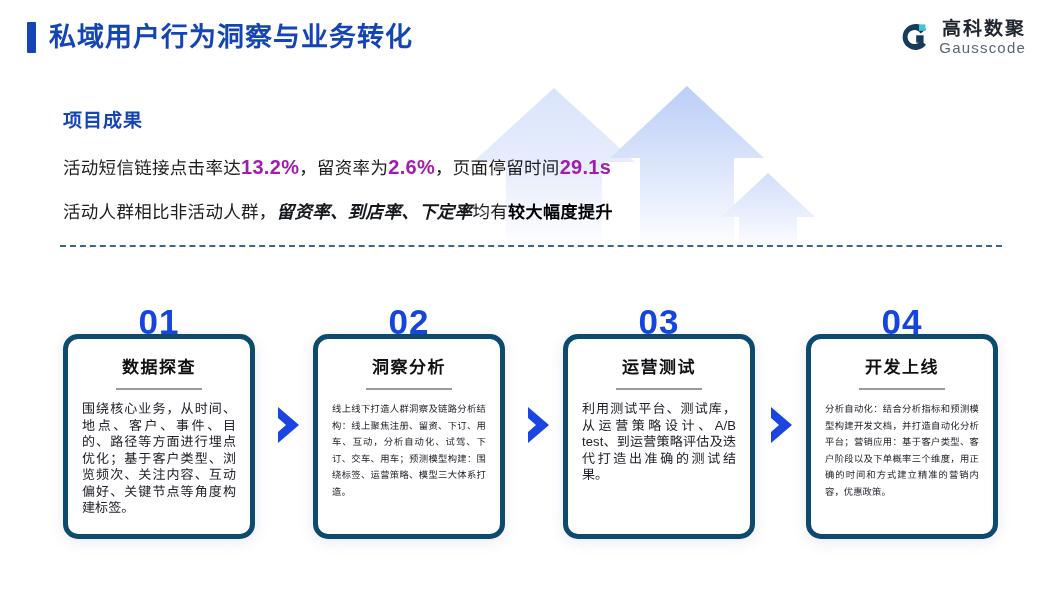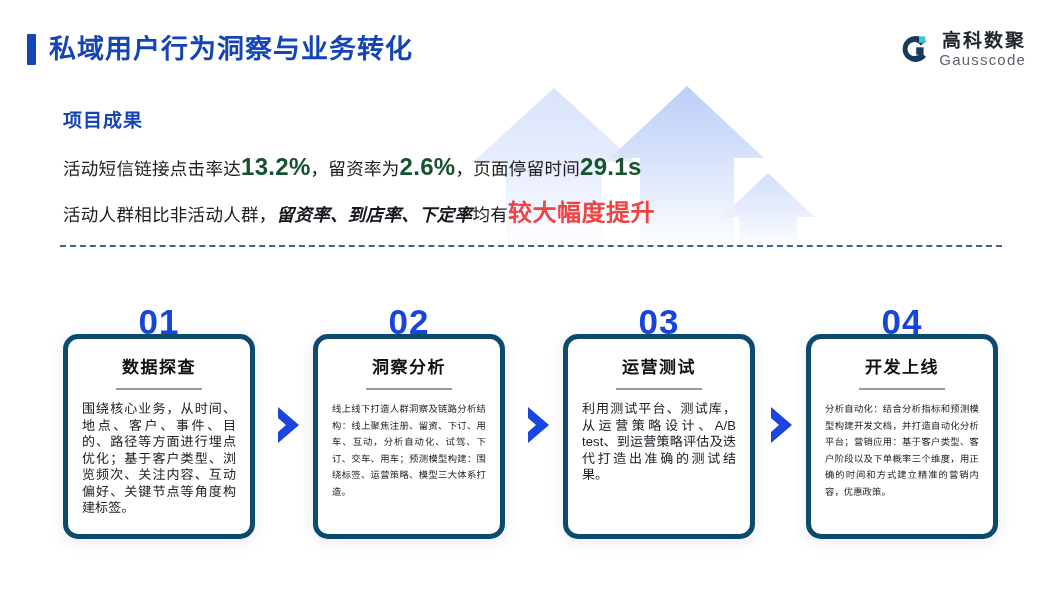--- a/index.html
+++ b/index.html
@@ -10,21 +10,21 @@
     font-family:"Liberation Sans","DejaVu Sans",sans-serif;
     overflow:hidden;position:relative;
     -webkit-font-smoothing:antialiased;
   }
   .slide{position:relative;width:1048px;height:591px;overflow:hidden;}
 
   
   .arrows{position:absolute;left:0;top:0;width:1048px;height:591px;pointer-events:none;z-index:0;}
 
   
-  .header{position:absolute;left:0;top:12px;width:1048px;height:78px;z-index:3;}
+  .header{position:absolute;left:0;top:0;width:1048px;height:78px;z-index:3;}
   .title-wrap{position:absolute;left:27px;top:22px;display:flex;align-items:center;}
   .title-bar{width:9px;height:31px;background:#1545b5;margin-right:13px;border-radius:1px;}
   .title-text{
     font-size:27px;font-weight:bold;color:#1545b5;
     letter-spacing:1px;line-height:31px;white-space:nowrap;
   }
   .logo{position:absolute;right:22px;top:18px;display:flex;align-items:center;}
   .logo-mark{width:34px;height:34px;position:relative;margin-right:7px;flex:none;}
   .logo-text{display:flex;flex-direction:column;justify-content:center;}
   .logo-cn{font-size:19px;font-weight:bold;color:#20262e;letter-spacing:2px;line-height:21px;text-align:right;}
@@ -34,22 +34,22 @@
   .results{position:absolute;left:63px;top:108px;z-index:3;}
   .results-title{
     font-size:19px;font-weight:bold;color:#1545b5;letter-spacing:1px;
     line-height:26px;margin-bottom:18px;
   }
   .results-line{
     font-size:17.5px;color:#1d1d1f;line-height:30px;
     letter-spacing:0.3px;white-space:nowrap;margin-bottom:14px;
   }
   .results-line:last-child{margin-bottom:0;}
-  .hl{color:#14532d;font-weight:bold;font-size:24px;}
-  .hl-txt{color:#ef4444;font-weight:bold;font-size:24px;letter-spacing:0.5px;}
+  .hl{color:#a21caf;font-weight:bold;font-size:20px;}
+  .hl-txt{color:#000000;font-weight:bold;font-size:17px;letter-spacing:0.5px;}
   .bold-k{font-weight:bold;color:#15181c;font-style:italic;}
 
   
   .divider{
     position:absolute;left:60px;top:245px;width:942px;height:0;
     border-top:2px dashed #3c6490;z-index:3;
   }
 
   
   .cards{position:absolute;left:1px;top:268px;width:941px;height:250px;z-index:3;margin-top:34px;}

